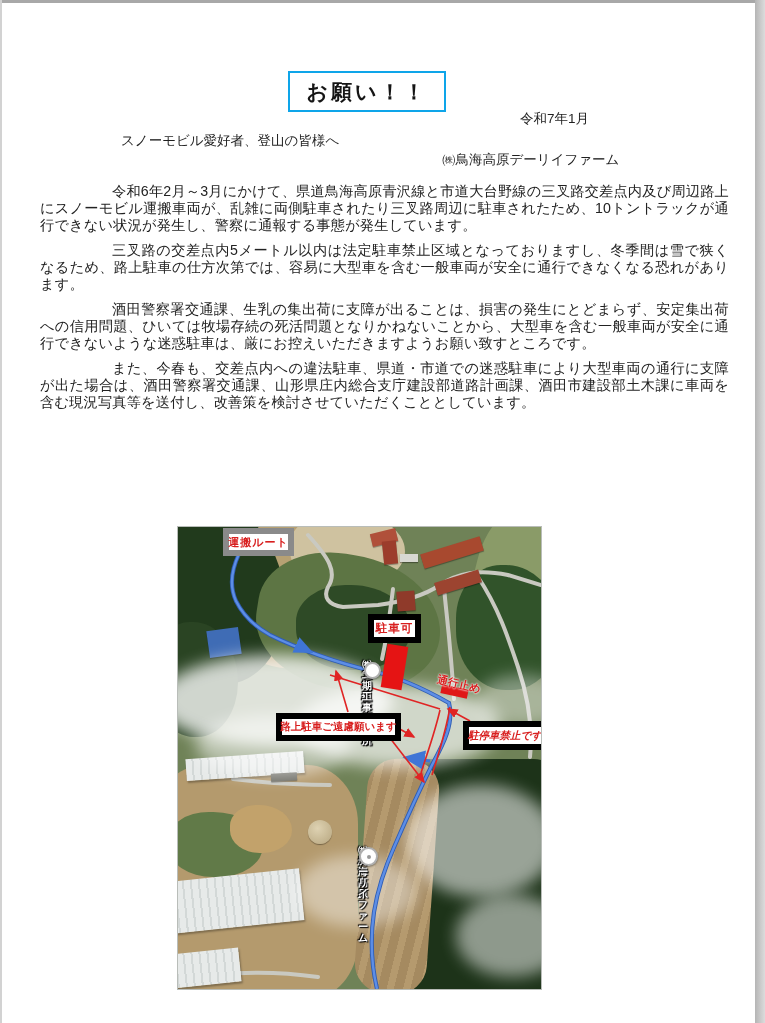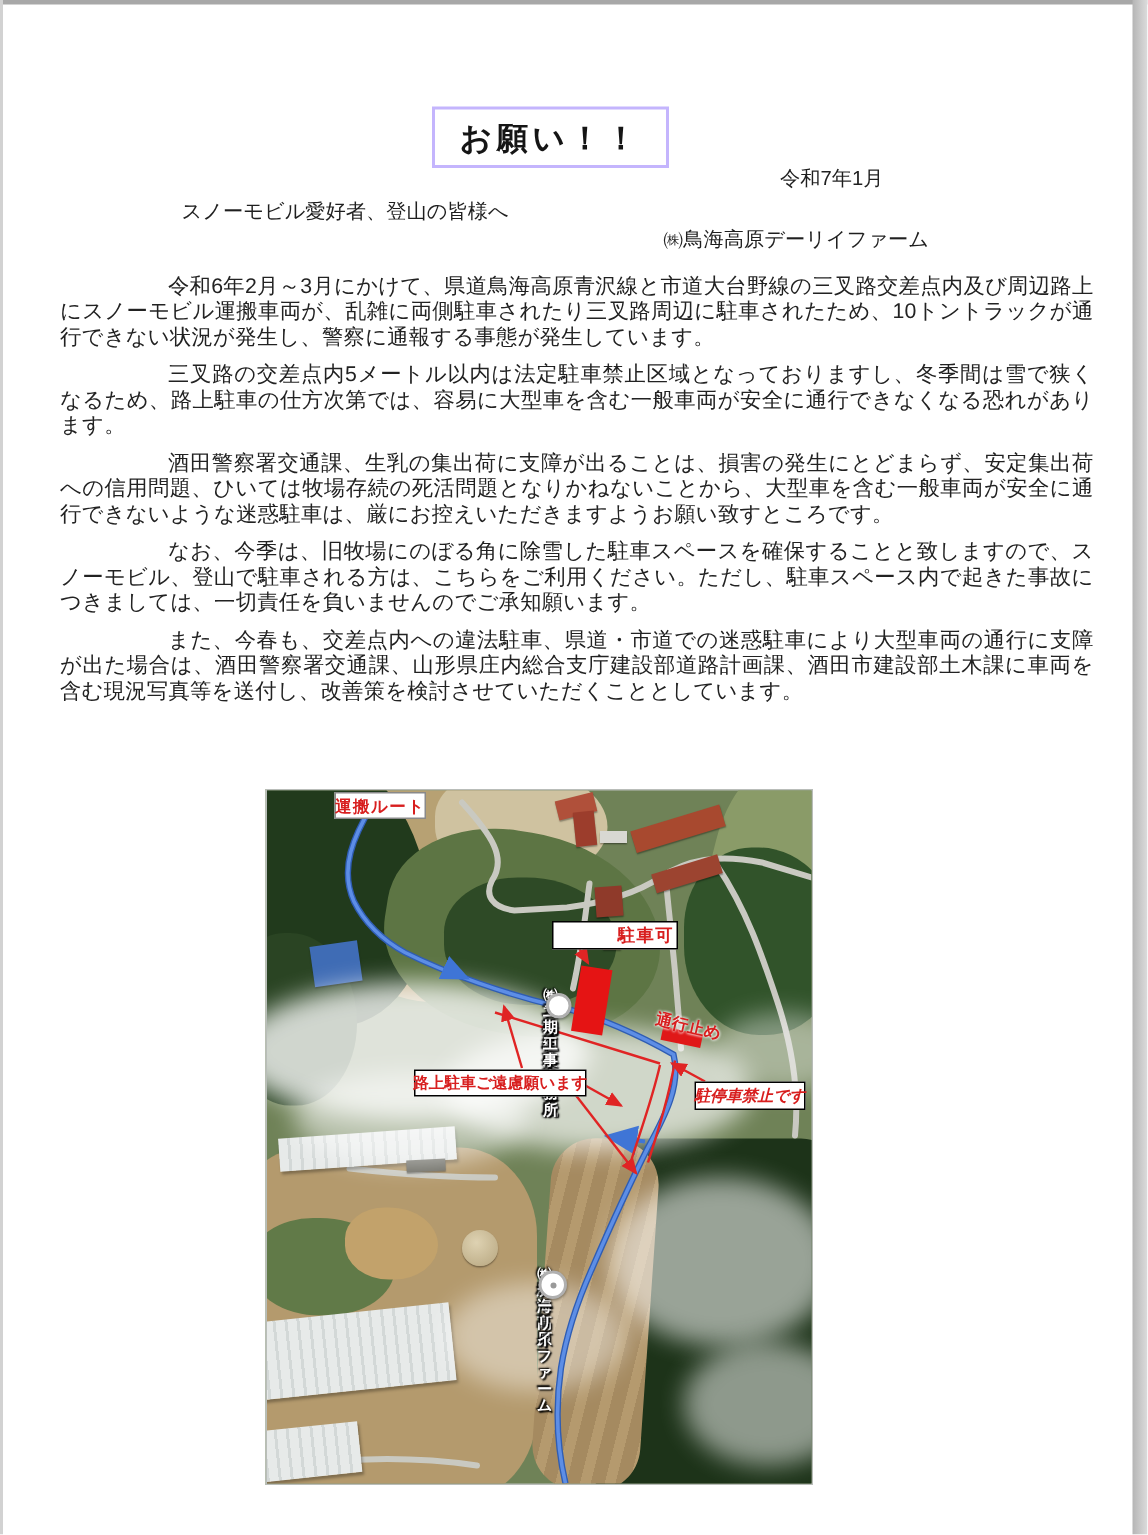--- a/index.html
+++ b/index.html
@@ -10,42 +10,42 @@
     color:#1f1f1f;
   }
   
   .edge-top{position:absolute;left:0;top:0;width:765px;height:3px;background:#a8a8a8;z-index:50;}
   .edge-right{position:absolute;right:0;top:0;width:10px;height:1023px;background:linear-gradient(to right,#b5b5b5,#dcdcdc);z-index:50;}
   .edge-left{position:absolute;left:0;top:0;width:2px;height:1023px;background:#d2d2d2;z-index:50;}
 
   
   .title-box{
     position:absolute;left:288px;top:71px;width:154px;height:37px;
-    border:2px solid #c4b5fd;display:flex;align-items:center;justify-content:center;
+    border:2px solid #0ea5e9;display:flex;align-items:center;justify-content:center;
     font-size:21px;font-weight:600;letter-spacing:3px;color:#151515;background:#fff;
   }
   .date-line{position:absolute;left:520px;top:110px;font-size:13.5px;text-align:center;}
   .addressee{position:absolute;left:121px;top:132px;font-size:13.5px;}
   .sender{position:absolute;left:442px;top:151px;font-size:13.5px;}
 
   
   .letter{position:absolute;left:40px;top:183px;width:689px;font-size:14.2px;line-height:17px;text-align:justify;}
   .letter p{margin:0 0 8px 0;text-indent:72px;letter-spacing:0.2px;color:#222;}
 
   
   .map{position:absolute;left:177px;top:526px;width:363px;height:462px;overflow:hidden;
        background:#6f8257;border:1px solid #b9bdb9;box-sizing:content-box;}
   .map *{position:absolute;}
   .ter{border-radius:45% 55% 50% 50%;}
   .svg-abs{left:0;top:0;}
   .cloud{border-radius:50%;filter:blur(8px);}
   .bld{box-shadow:0 1px 1px rgba(0,0,0,.35);}
   .barn{background:repeating-linear-gradient(90deg,#e7eae9 0 6px,#d3d8d7 6px 8px);box-shadow:1px 2px 2px rgba(0,0,0,.3);}
   .map-box{
-    background:#fff;border:1px solid #000000;color:#d81f1f;font-weight:bold;
+    background:#fff;border:6px solid #000000;color:#d81f1f;font-weight:bold;
     display:flex;align-items:center;justify-content:center;z-index:30;white-space:nowrap;
   }
   .maplabel-w{color:#fff;font-weight:bold;z-index:28;text-align:right;line-height:11px;
     text-shadow:0 0 2px #000,1px 1px 1px #000,-1px -1px 1px #000;}
   .wp{background:#fff;border:2px solid #b0b0b0;border-radius:50%;z-index:29;box-shadow:0 1px 2px rgba(0,0,0,.4);}
   .wp i{position:absolute;left:50%;top:50%;width:4px;height:4px;margin:-2px 0 0 -2px;background:#9a9a9a;border-radius:50%;}
 </style>
 </head>
 <body>
 
@@ -57,21 +57,20 @@
   <span>お願い！！</span>
 </div>
 <div class="date-line">令和7年1月</div>
 <div class="addressee">スノーモビル愛好者、登山の皆様へ</div>
 <div class="sender">㈱鳥海高原デーリイファーム</div>
 
 <div class="letter">
   <p>令和6年2月～3月にかけて、県道鳥海高原青沢線と市道大台野線の三叉路交差点内及び周辺路上にスノーモビル運搬車両が、乱雑に両側駐車されたり三叉路周辺に駐車されたため、10トントラックが通行できない状況が発生し、警察に通報する事態が発生しています。</p>
   <p>三叉路の交差点内5メートル以内は法定駐車禁止区域となっておりますし、冬季間は雪で狭くなるため、路上駐車の仕方次第では、容易に大型車を含む一般車両が安全に通行できなくなる恐れがあります。</p>
   <p>酒田警察署交通課、生乳の集出荷に支障が出ることは、損害の発生にとどまらず、安定集出荷への信用問題、ひいては牧場存続の死活問題となりかねないことから、大型車を含む一般車両が安全に通行できないような迷惑駐車は、厳にお控えいただきますようお願い致すところです。</p>
-  <p>なお、今季は、旧牧場にのぼる角に除雪した駐車スペースを確保することと致しますので、スノーモビル、登山で駐車される方は、こちらをご利用ください。ただし、駐車スペース内で起きた事故につきましては、一切責任を負いませんのでご承知願います。</p>
   <p>また、今春も、交差点内への違法駐車、県道・市道での迷惑駐車により大型車両の通行に支障が出た場合は、酒田警察署交通課、山形県庄内総合支庁建設部道路計画課、酒田市建設部土木課に車両を含む現況写真等を送付し、改善策を検討させていただくこととしています。</p>
 </div>
 
 <div class="map">
 
   <div class="ter" style="left:30px;top:-20px;width:160px;height:160px;background:#b7a173;transform:rotate(25deg);"></div>
   <div class="ter" style="left:112px;top:-15px;width:115px;height:75px;background:#cfc2a0;"></div>
   <div class="ter" style="left:-45px;top:-35px;width:150px;height:195px;background:#213a1c;transform:rotate(-14deg);"></div>
   <div class="ter" style="left:-25px;top:95px;width:85px;height:115px;background:#2a4423;"></div>
   <div class="ter" style="left:78px;top:28px;width:185px;height:135px;background:#5d7544;transform:rotate(9deg);"></div>
@@ -150,21 +149,21 @@
   <div style="left:263px;top:160px;width:27px;height:9px;background:#e01818;transform:rotate(12deg);z-index:12;"></div>
 
   <div class="wp" style="left:186px;top:135px;width:13px;height:13px;"></div>
   <div class="wp" style="left:181px;top:320px;width:15px;height:15px;">
       <i></i>
     </div>
 
   <div class="map-box" style="left:45px;top:1px;width:59px;height:16px;font-size:11px;border-color:#8a8a8a;letter-spacing:1px;">
     <span>運搬ルート</span>
   </div>
-  <div class="map-box" style="left:190px;top:87px;width:41px;height:17px;font-size:11.5px;letter-spacing:1px;padding-left:41px;">
+  <div class="map-box" style="left:190px;top:87px;width:41px;height:17px;font-size:11.5px;letter-spacing:1px;">
     <span>駐車可</span>
   </div>
   <div style="left:261px;top:145px;font-size:11px;font-weight:bold;color:#d81f1f;transform:rotate(13deg);z-index:30;white-space:nowrap;text-shadow:0 0 2px #fff,0 0 2px #fff;">
     <span>通行止め</span>
   </div>
   <div class="map-box" style="left:98px;top:186px;width:113px;height:16px;font-size:10.5px;">
     <span>路上駐車ご遠慮願います</span>
   </div>
   <div class="map-box" style="left:285px;top:194px;width:72px;height:17px;font-size:10.5px;font-style:italic;">
     <span>駐停車禁止です</span>

